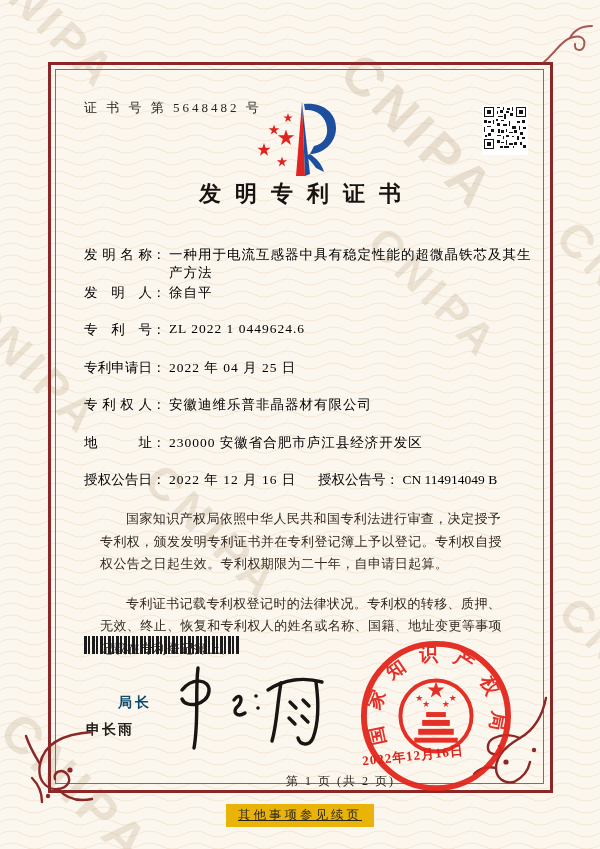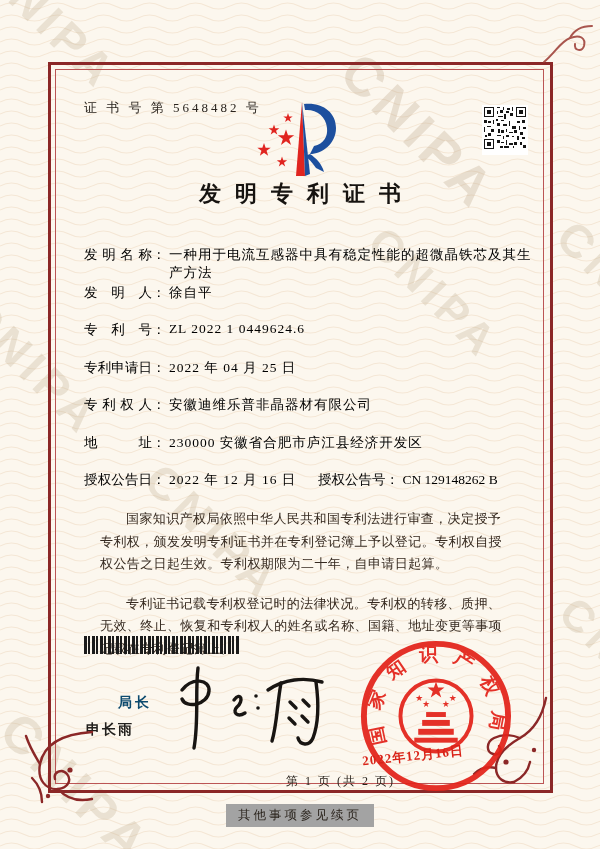--- a/index.html
+++ b/index.html
@@ -35,22 +35,22 @@
     font-family:"Liberation Sans",sans-serif;color:#0c4a6e;letter-spacing:3px;z-index:3;margin-left:32px;}
   #director-name{left:86px;top:721px;font-size:14px;font-weight:bold;
     font-family:"Liberation Sans",sans-serif;color:#22201d;letter-spacing:2px;z-index:3;text-align:right;}
   #signature{left:168px;top:660px;z-index:3;}
   #seal{left:357px;top:637px;z-index:4;opacity:.93;}
   #seal-date{left:362px;top:745px;width:140px;font-size:13px;font-weight:bold;color:#d92318;
     letter-spacing:1px;transform:rotate(-6deg);z-index:5;white-space:nowrap;}
   #page-info{left:48px;top:773px;width:505px;text-align:center;font-size:12px;color:#2b241d;
     letter-spacing:2px;z-index:3;margin-left:40px;}
   #note{left:0;top:804px;width:600px;text-align:center;z-index:3;}
-  #note span{display:inline-block;background:#a3a3a3;padding:3px 12px;font-size:12.5px;
-    color:#2b241d;letter-spacing:3px;}
+  #note span{display:inline-block;background:#eab308;padding:3px 12px;font-size:12.5px;
+    color:#2b241d;letter-spacing:3px;text-decoration:underline;}
   .flourish{position:absolute;z-index:4;}
   #qr-wrap{left:482px;top:105px;background:#fff;padding:2px;z-index:3;}
 </style>
 </head>
 <body>
 
 <div id="page">
 
   <svg id="waves" width="600" height="849">
     <defs>
@@ -210,21 +210,21 @@
   </div>
   <div class="row" style="top:434px">
     <span class="flabel">地址</span><span class="colon">：</span>
     <span class="fvalue">230000 安徽省合肥市庐江县经济开发区</span>
   </div>
   <div class="row" style="top:471px">
     <span class="flabel">授权公告日</span><span class="colon">：</span>
     <span class="fvalue">2022 年 12 月 16 日</span>
     <span class="pair2">
       <span>授权公告号</span><span>：</span>
-      <span>CN 129148262 B</span>
+      <span>CN 114914049 B</span>
     </span>
   </div>
 
   <div class="abs" id="body-text">
     <p>国家知识产权局依照中华人民共和国专利法进行审查，决定授予专利权，颁发发明专利证书并在专利登记簿上予以登记。专利权自授权公告之日起生效。专利权期限为二十年，自申请日起算。</p>
     <p>专利证书记载专利权登记时的法律状况。专利权的转移、质押、无效、终止、恢复和专利权人的姓名或名称、国籍、地址变更等事项记载在专利登记簿上。</p>
   </div>
 
   <div class="abs" id="barcode"></div>
 

